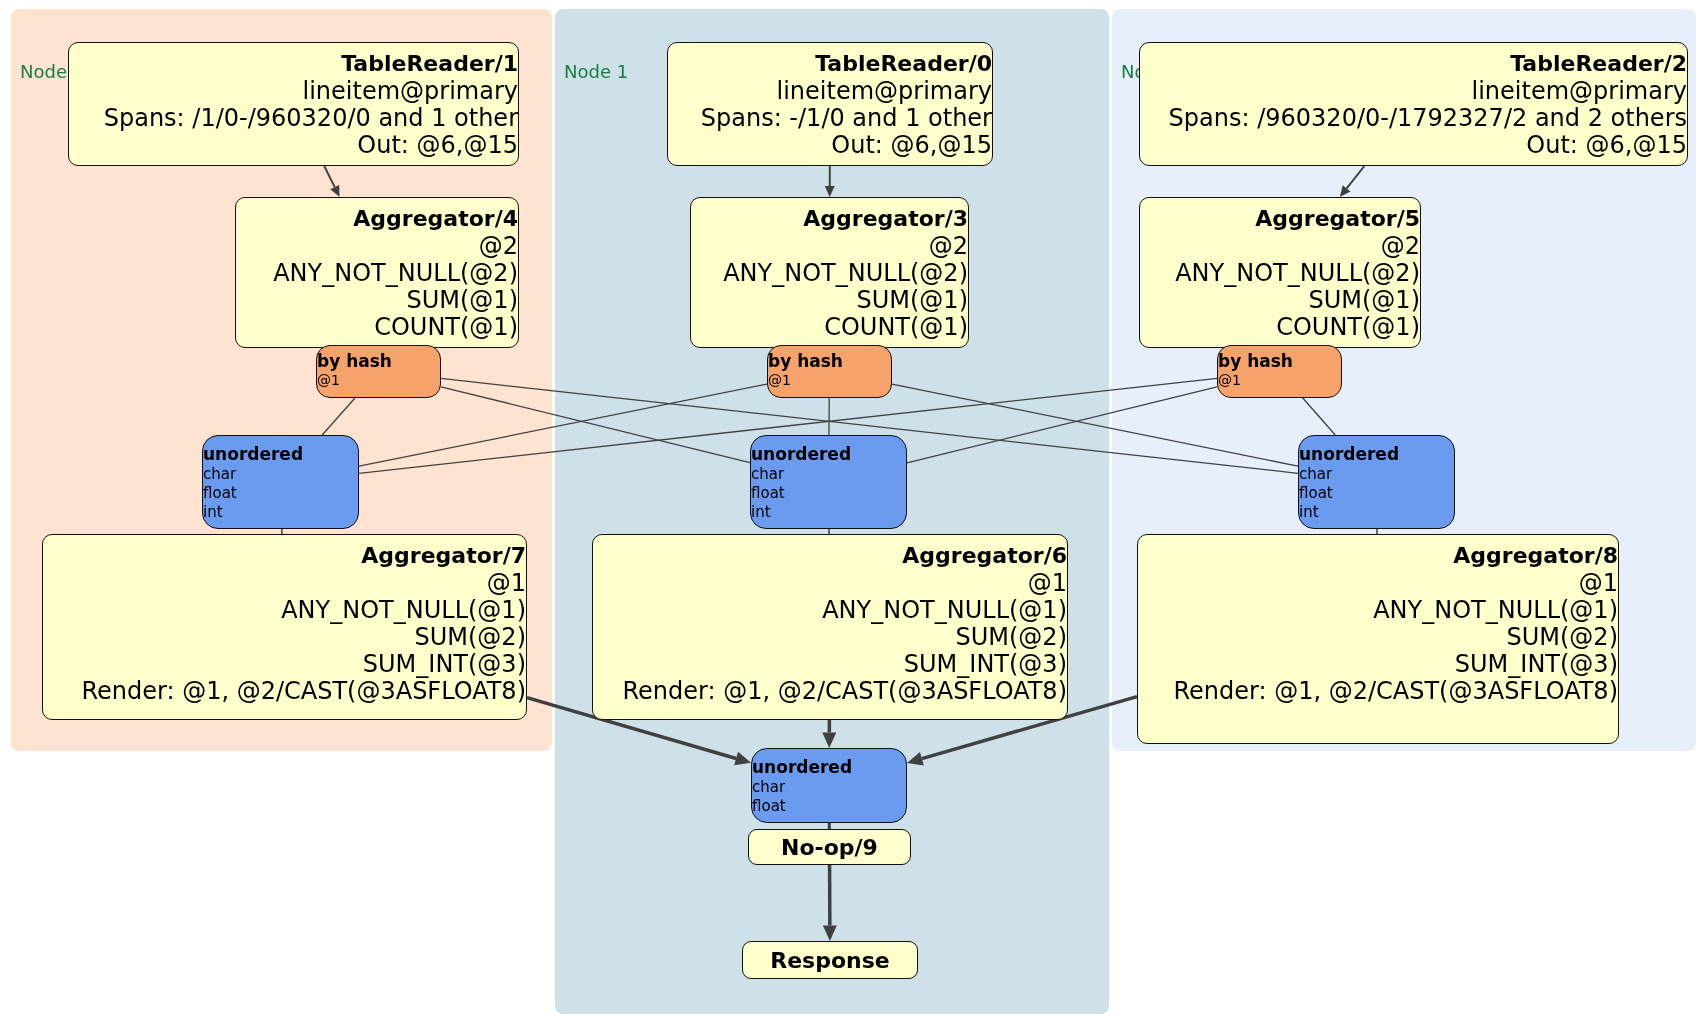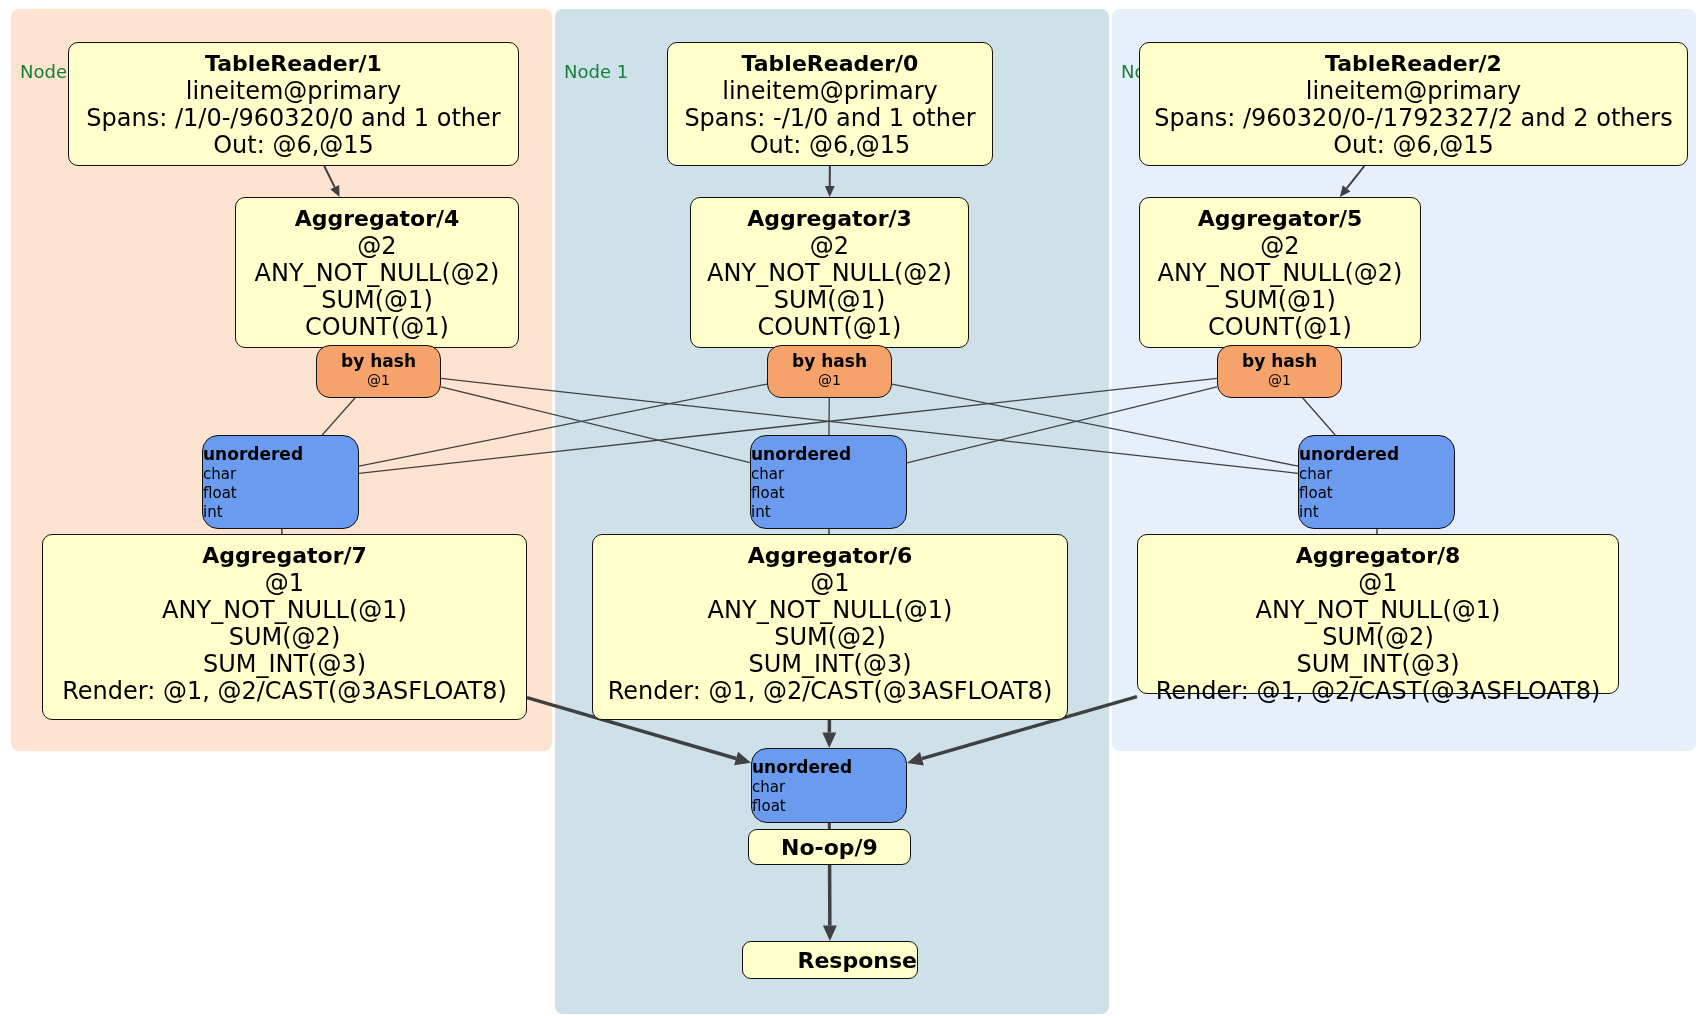--- a/index.html
+++ b/index.html
@@ -23,33 +23,32 @@
     font-size:18px;color:#15803d;margin-top:47px;
   }
   #edge-layer{
     position:absolute;left:0;top:0;z-index:1;
   }
   .proc{
     position:absolute;
     background:var(--proc-fill,#ffffcc);
     border:1.5px solid #111;
     border-radius:10px;
-    text-align:center;
+    text-align:right;
     z-index:2;
     box-sizing:border-box;
     padding-top:7px;
   }
   .proc-title{font-weight:bold;font-size:22px;line-height:28px;white-space:nowrap;}
   .proc-line{font-size:24px;line-height:27px;white-space:nowrap;}
   .router{
     position:absolute;
     background:var(--router-fill,#f5a36a);
     border:1.5px solid #111;
     border-radius:14px;
-    text-align:center;
     z-index:3;
     box-sizing:border-box;
     padding-top:5px;
   }
   .router-title{font-weight:bold;font-size:17px;line-height:21px;}
   .router-detail{font-size:14px;line-height:17px;}
   .sync{
     position:absolute;
     background:var(--sync-fill,#6a9bef);
     border:1.5px solid #111;
@@ -79,24 +78,24 @@
   #agg3{left:690px;top:197px;width:279px;height:151px;}
   #agg5{left:1139px;top:197px;width:282px;height:151px;}
   #hash3{left:316px;top:345px;width:125px;height:53px;}
   #hash1{left:767px;top:345px;width:125px;height:53px;}
   #hash2{left:1217px;top:345px;width:125px;height:53px;}
   #sync3{left:202px;top:435px;width:157px;height:94px;}
   #sync1{left:750px;top:435px;width:157px;height:94px;}
   #sync2{left:1298px;top:435px;width:157px;height:94px;}
   #agg7{left:42px;top:534px;width:485px;height:186px;}
   #agg6{left:592px;top:534px;width:476px;height:186px;}
-  #agg8{left:1137px;top:534px;width:482px;height:160px;}
+  #agg8{left:1137px;top:534px;width:482px;height:210px;}
   #syncFinal{left:751px;top:748px;width:156px;height:75px;}
   #noop{left:748px;top:829px;width:163px;height:36px;}
-  #response{left:742px;top:941px;width:176px;height:38px;justify-content:flex-end;}
+  #response{left:742px;top:941px;width:176px;height:38px;}
 </style>
 </head>
 <body>
 
 <div class="canvas">
 
   <div class="region region-node3">
     <div class="region-label">Node 3</div>
   </div>
   <div class="region region-node1">

